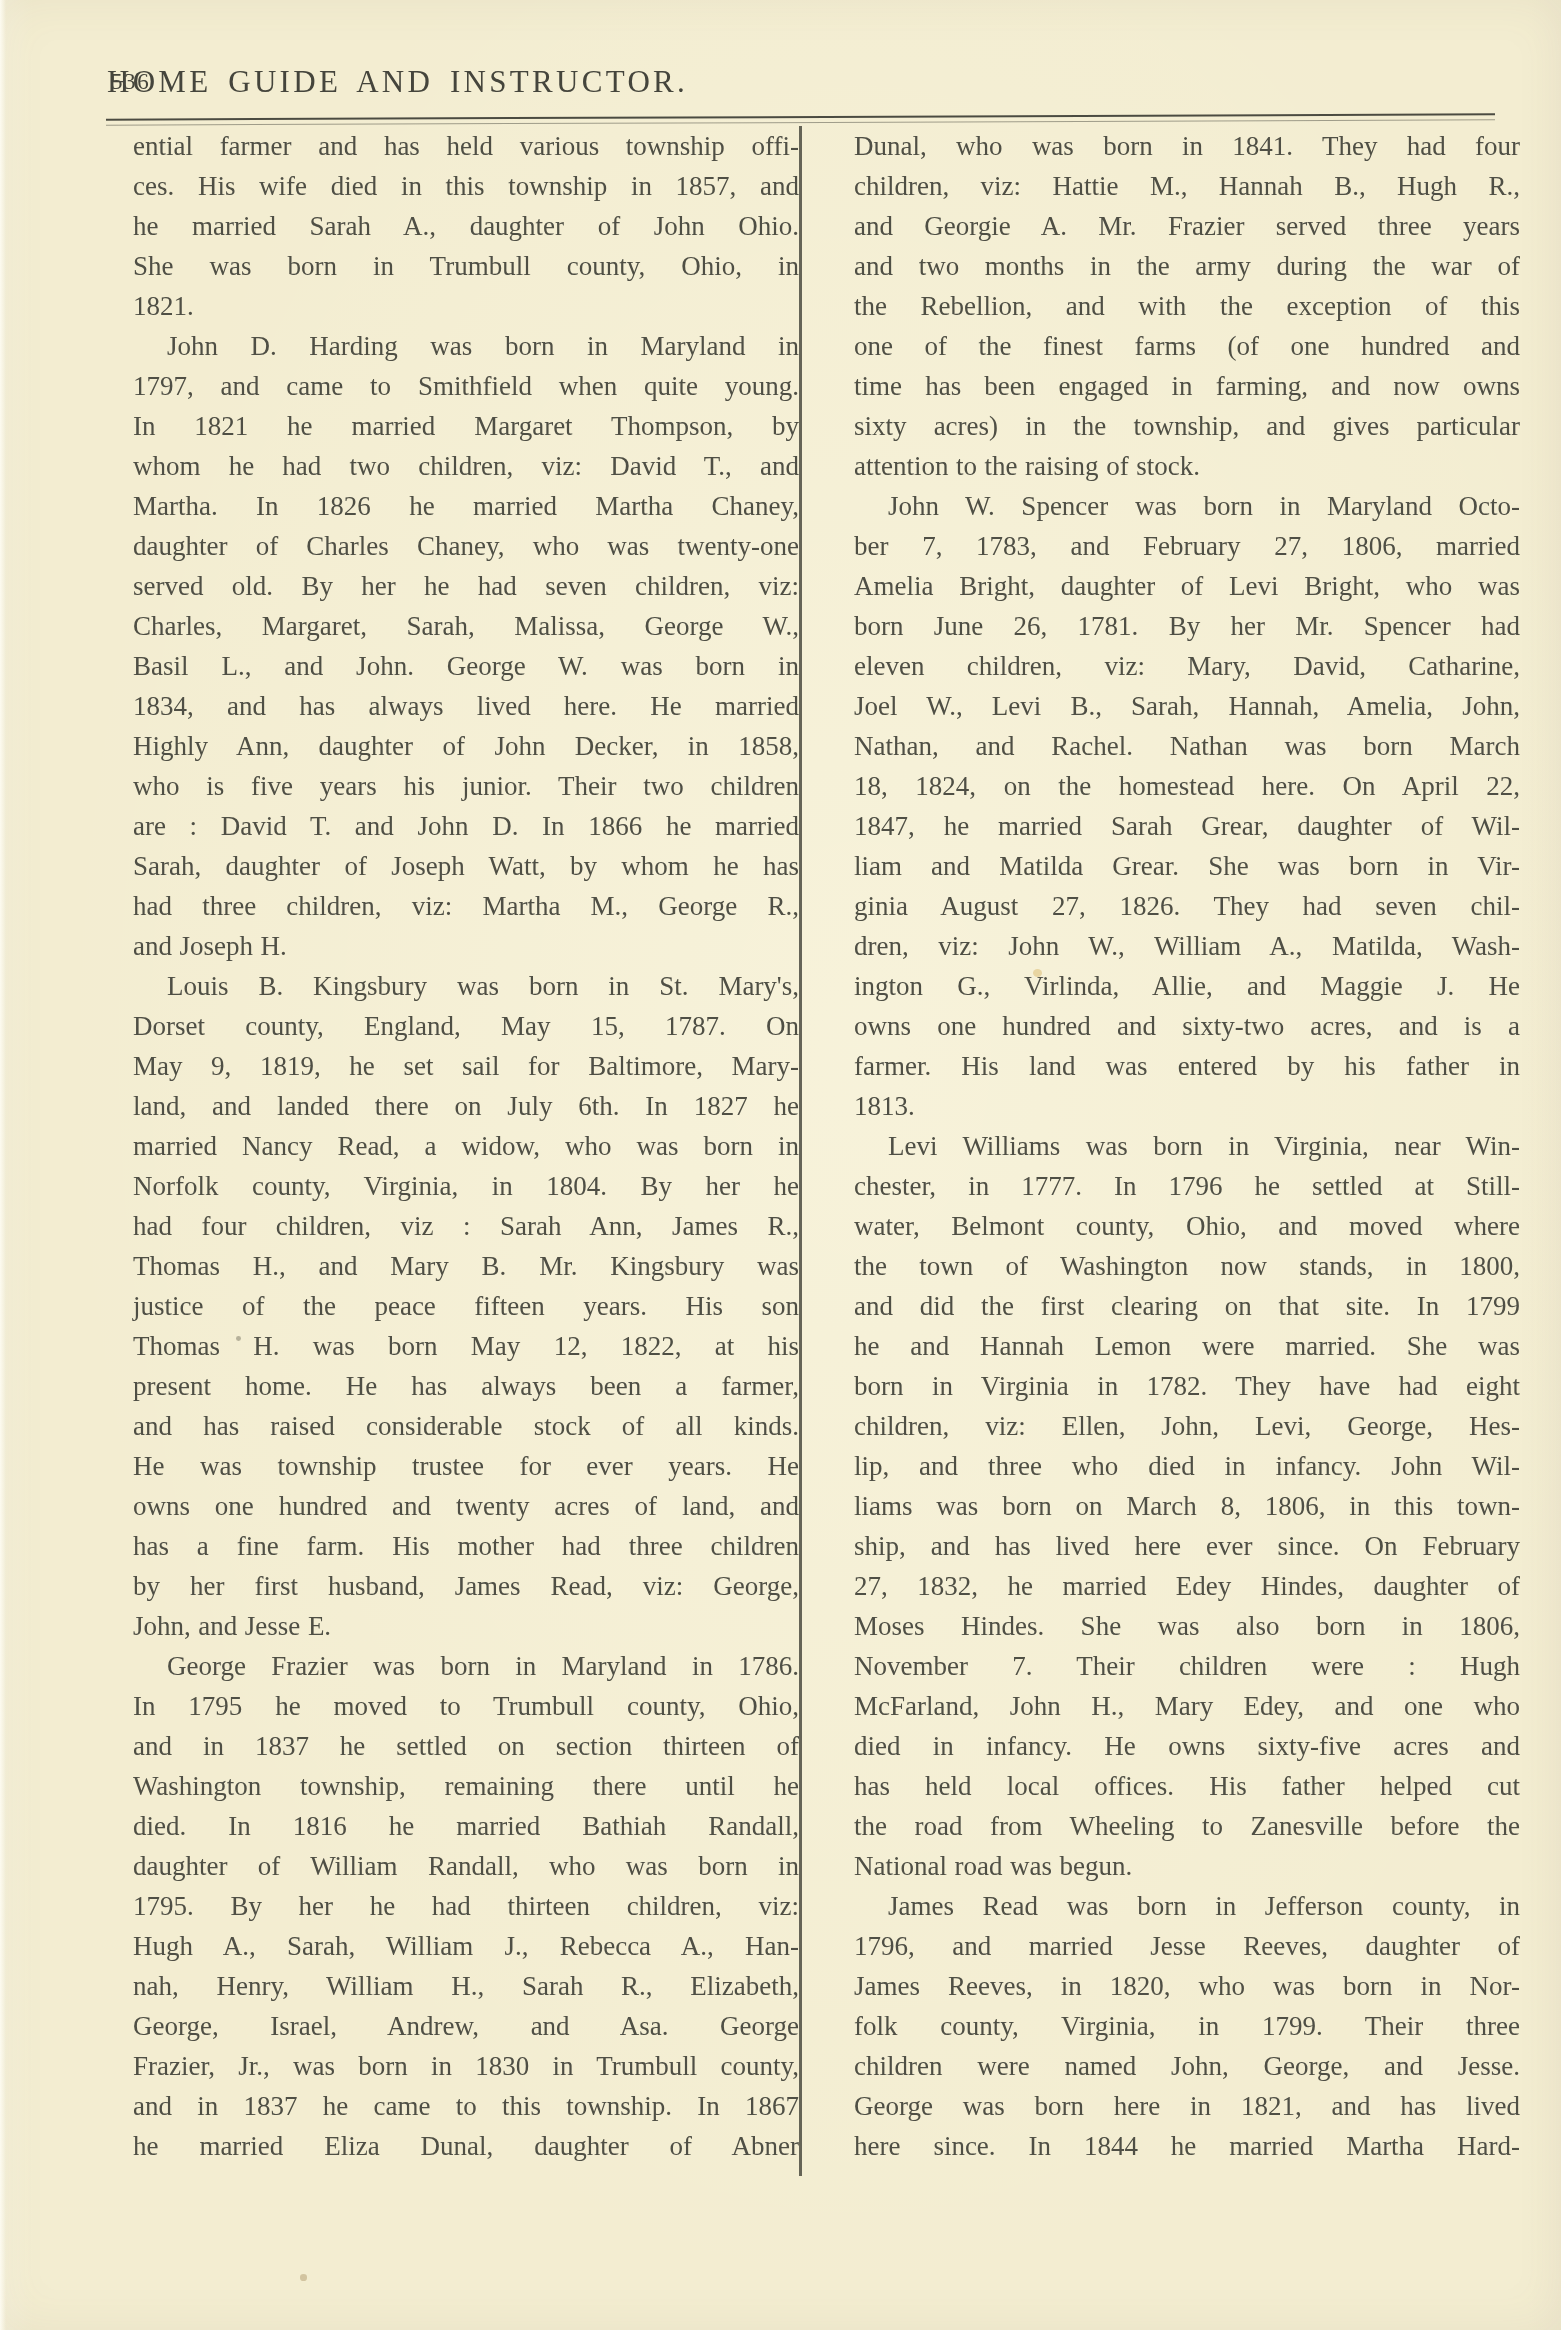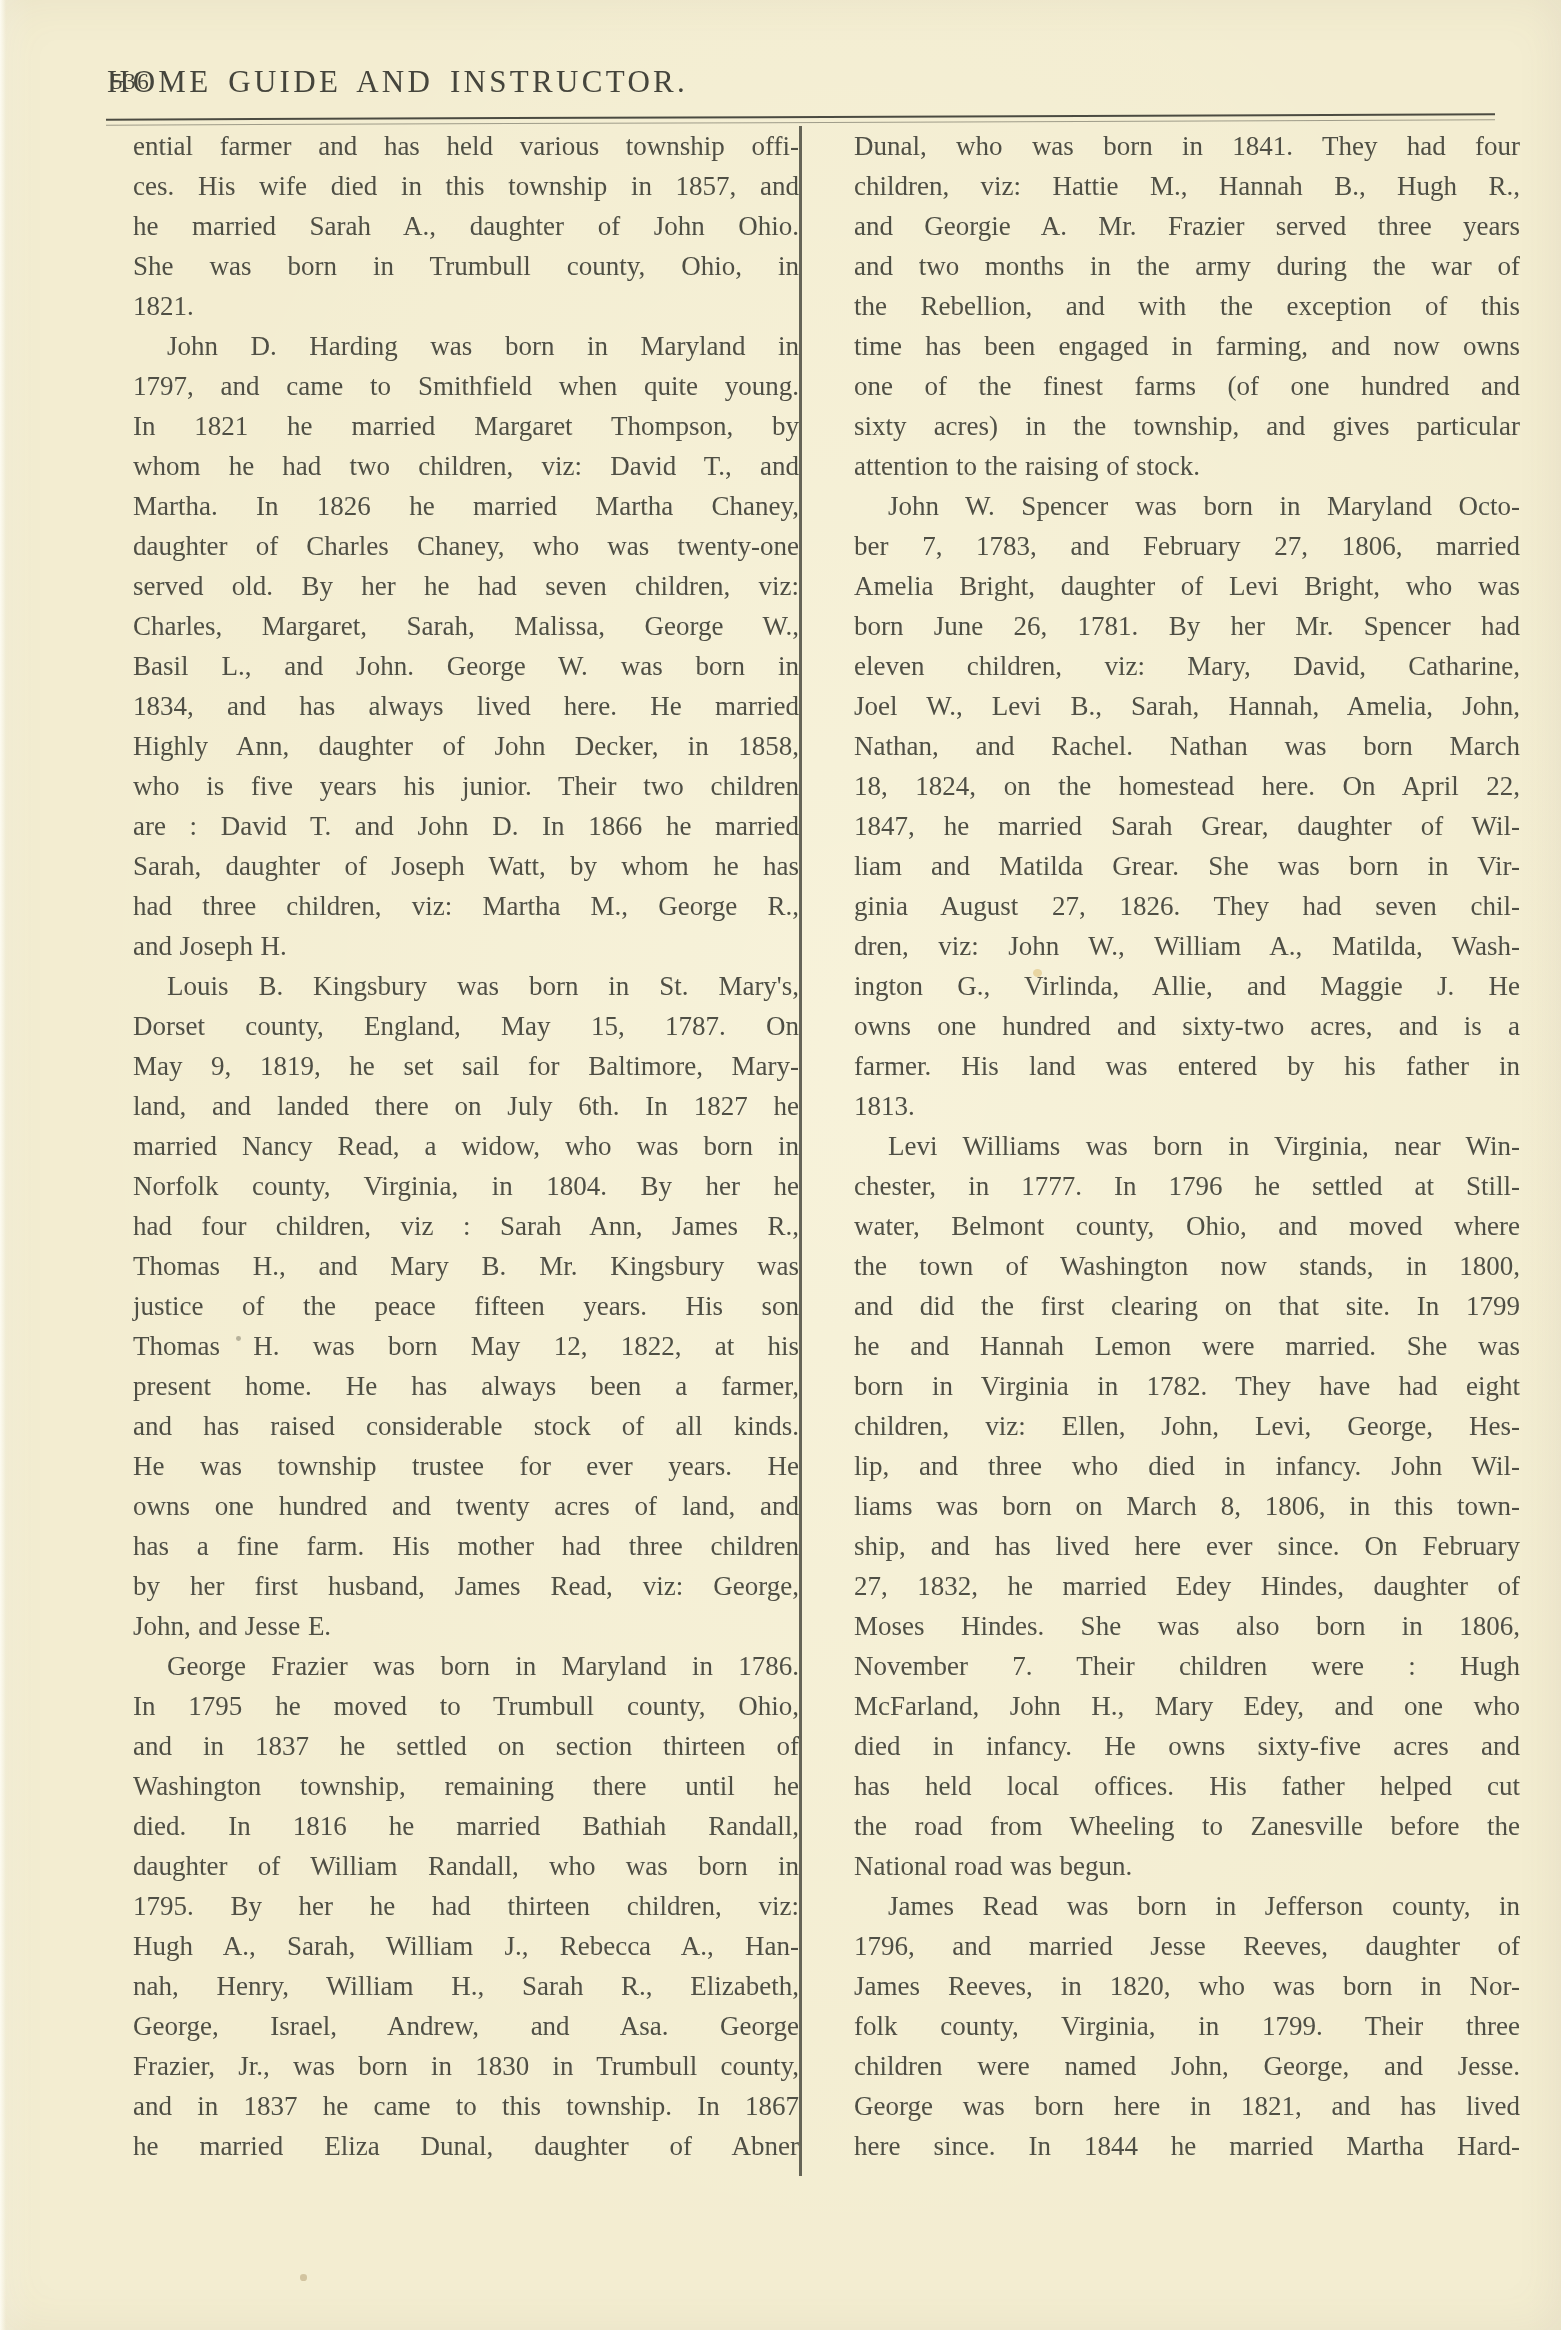--- a/index.html
+++ b/index.html
@@ -144,22 +144,22 @@
         </div>
       </div>
     <div class="divider"></div>
     <div class="col col-right" id="col-right">
         <div class="para">
           <div class="line">Dunal, who was born in 1841.  They had four</div>
           <div class="line">children, viz: Hattie M., Hannah B., Hugh R.,</div>
           <div class="line">and Georgie A.  Mr. Frazier served three years</div>
           <div class="line">and two months in the army during the war of</div>
           <div class="line">the Rebellion, and with the exception of this</div>
+          <div class="line">one of the finest farms (of one hundred and</div>
           <div class="line">time has been engaged in farming, and now owns</div>
-          <div class="line">one of the finest farms (of one hundred and</div>
           <div class="line">sixty acres) in the township, and gives particular</div>
           <div class="line end">attention to the raising of stock.</div>
         </div>
         <div class="para">
           <div class="line first">John W. Spencer was born in Maryland Octo-</div>
           <div class="line">ber 7, 1783, and February 27, 1806, married</div>
           <div class="line">Amelia Bright, daughter of Levi Bright, who was</div>
           <div class="line">born June 26, 1781.  By her Mr. Spencer had</div>
           <div class="line">eleven children, viz: Mary, David, Catharine,</div>
           <div class="line">Joel W., Levi B., Sarah, Hannah, Amelia, John,</div>

